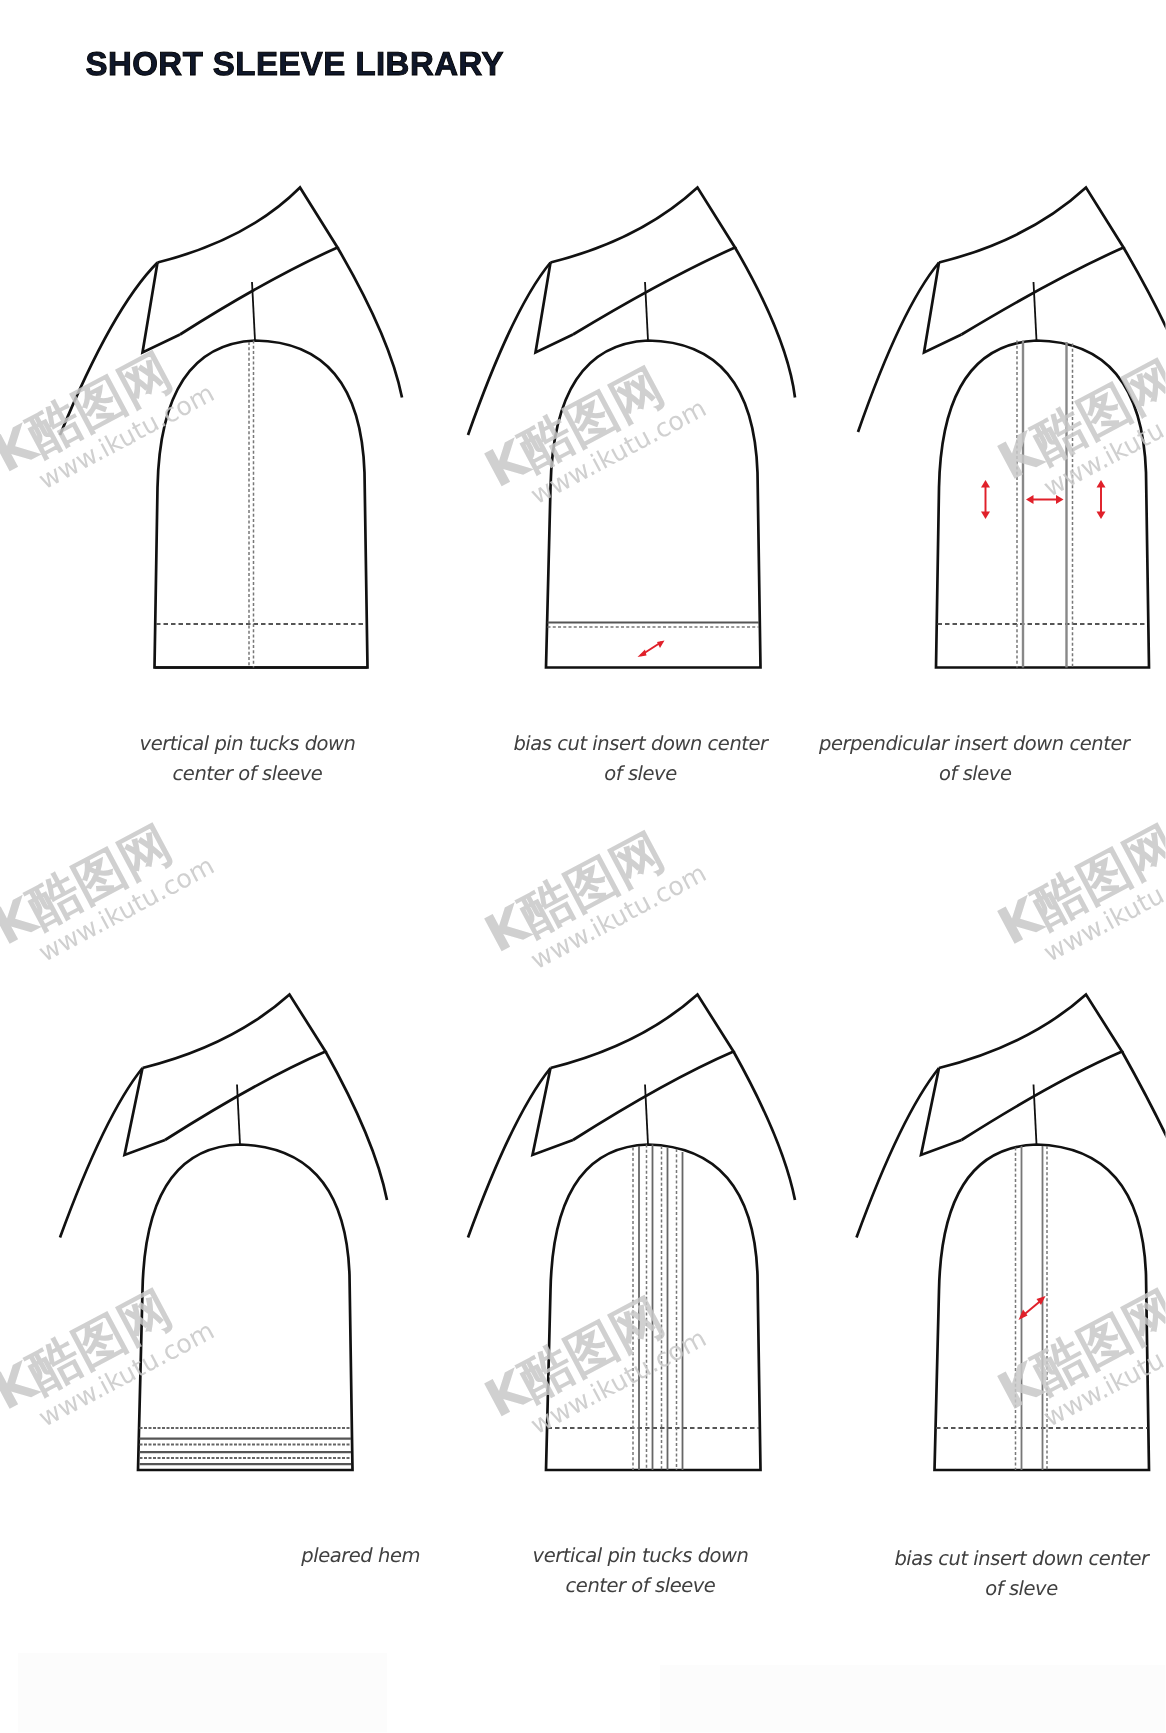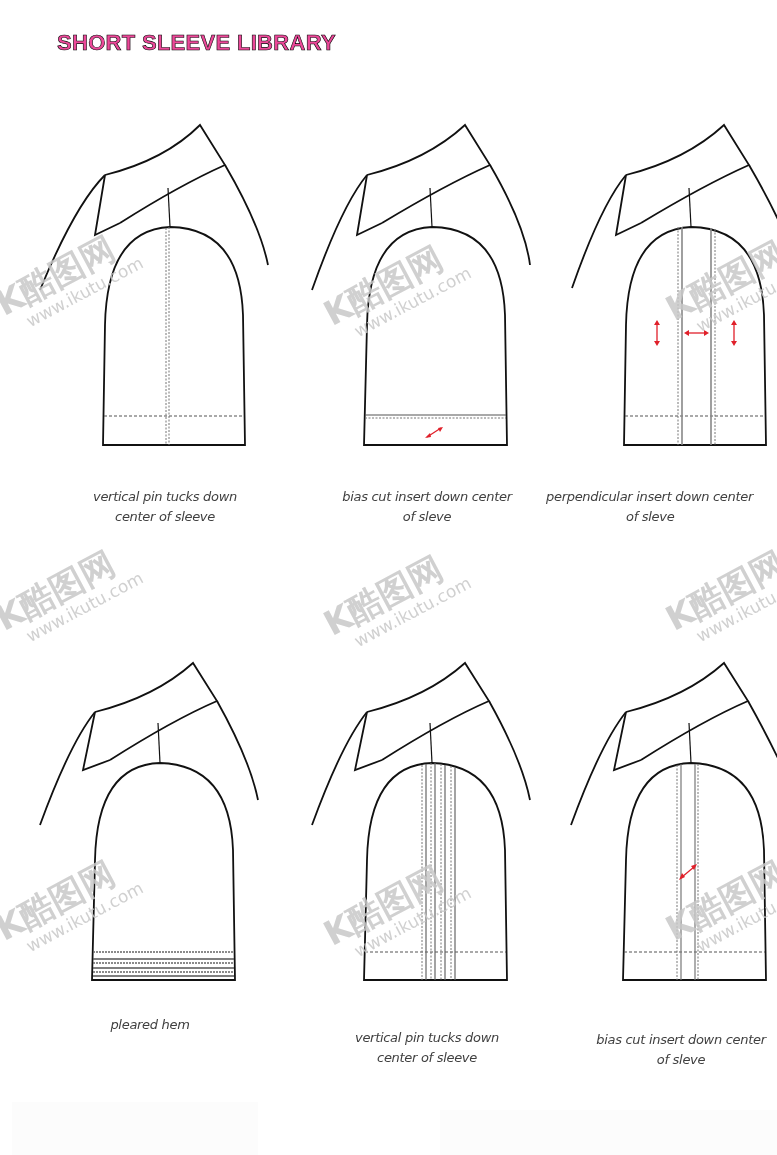--- a/index.html
+++ b/index.html
@@ -5,21 +5,21 @@
     html, body { margin: 0; padding: 0; }
     body {
       width: 777px; height: 1155px; overflow: hidden;
       background: #ffffff; position: relative;
       font-family: "Liberation Sans", sans-serif;
     }
     .page-title {
       position: absolute; left: 57px; top: 30px;
       font-family: "Liberation Sans", sans-serif;
       font-weight: 900; font-size: 22px; letter-spacing: 0.3px;
-      color: #ec4899; margin: 0;
+      color: #0f172a; margin: 0;
       -webkit-text-stroke: 0.6px #000;
     }
     .cell { position: absolute; width: 260px; height: 460px; }
     .cell svg.sketch { position: absolute; left: 0; top: 0; overflow: visible; }
     .caption {
       position: absolute; left: 0; width: 260px; text-align: center;
       font-family: "DejaVu Sans", sans-serif; font-size: 13px;
       line-height: 20px; color: #404040; font-style: italic;
       letter-spacing: -0.3px;
     }
@@ -121,21 +121,21 @@
     <path d="M192 46 Q225 105 233 145"></path>
     <path d="M133 68 L135 108" stroke-width="1.2"></path>
     <path d="M67 325 L70 205 Q72 110 135 108 Q205 110 208 195 L210 325 Z"></path>
     <line x1="68" y1="297" x2="209" y2="297" stroke="#666" stroke-width="1.3" stroke-dasharray="2 1"></line>
     <line x1="68" y1="304" x2="209" y2="304" stroke="#555" stroke-width="1.5"></line>
     <line x1="68" y1="308" x2="209" y2="308" stroke="#666" stroke-width="1.3" stroke-dasharray="2 1"></line>
     <line x1="68" y1="313" x2="209" y2="313" stroke="#555" stroke-width="1.5"></line>
     <line x1="68" y1="317" x2="209" y2="317" stroke="#666" stroke-width="1.3" stroke-dasharray="2 1"></line>
     <line x1="68" y1="321" x2="209" y2="321" stroke="#555" stroke-width="1.5"></line>
   </svg>
-  <div class="caption" style="top:360px; left:-5px;">
+  <div class="caption" style="top:373px; left:-5px;text-align:right;">
     <div>pleared hem</div>
     <div></div>
   </div>
 </div>
 
 <div class="cell" style="left:297px; top:655px;">
   <svg class="sketch" width="260" height="340" viewBox="0 0 260 340" fill="none" stroke="#111" stroke-width="1.8">
     <path d="M15 170 Q45 88 70 57"></path>
     <path d="M70 57 L58 115 L85 105"></path>
     <path d="M70 57 Q130 42 168 8 L192 46 Q148 65 85 105"></path>

